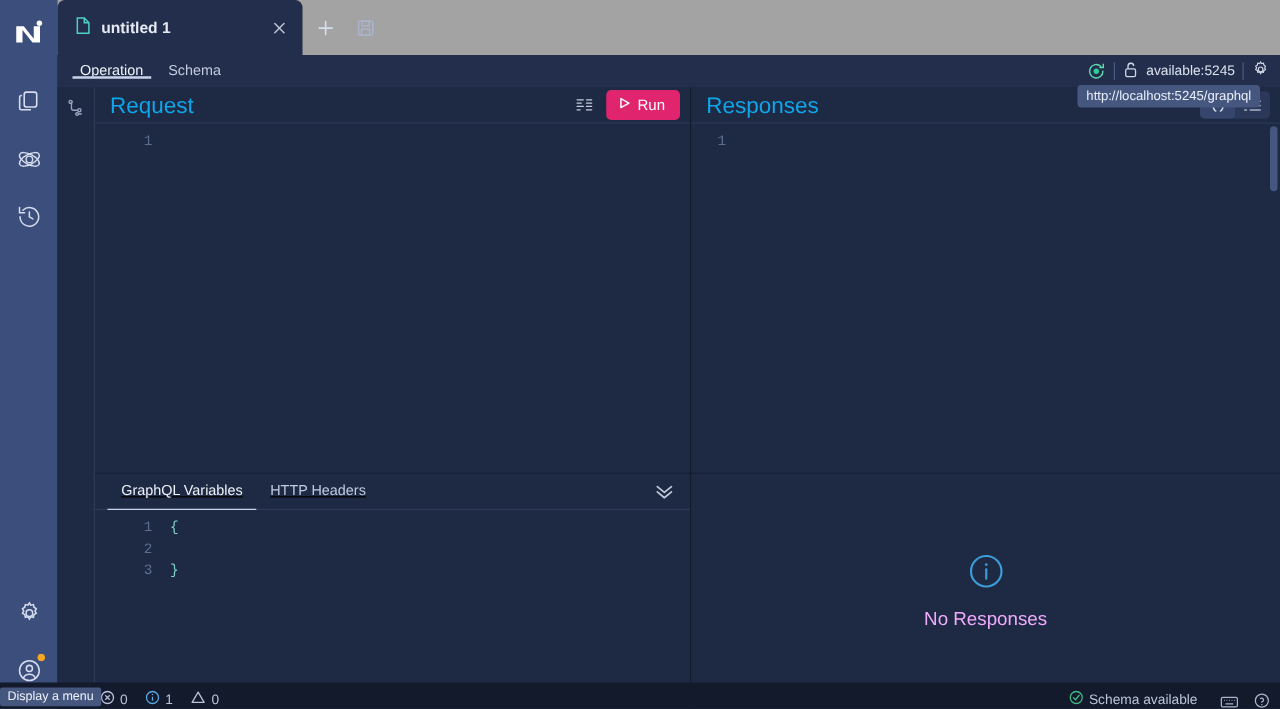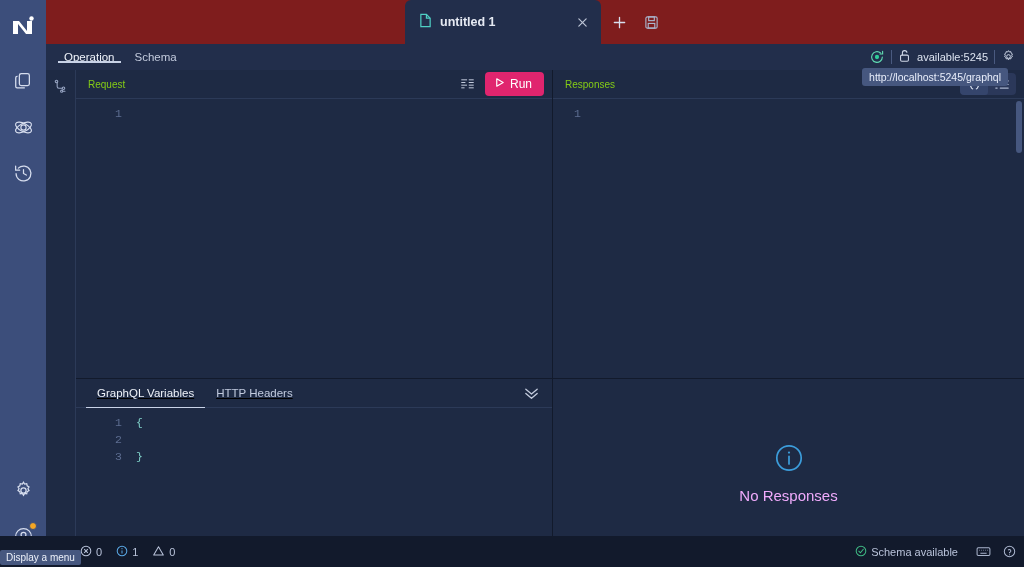--- a/index.html
+++ b/index.html
@@ -31,24 +31,23 @@
     position: absolute; top: 3px; right: 3px;
     width: 8px; height: 8px; border-radius: 50%;
     background: #f5a623; border: 1px solid #3c4e7b;
   }
 
   
   .main { flex: 1 1 auto; display: flex; flex-direction: column; min-width: 0; }
 
   
   .tabstrip {
-    height: 44px; background: #7f1d1d;
+    height: 44px; background: #a3a3a3;
     display: flex; align-items: flex-end; padding-left: 0;
     flex: 0 0 44px;
-    justify-content: center;
   }
   .doc-tab {
     height: 44px; min-width: 196px;
     background: #222e4b;
     display: flex; align-items: center; gap: 8px;
     padding: 0 10px 0 14px;
     border-top-left-radius: 6px; border-top-right-radius: 6px;
     color: #e6eaf3; font-size: 12.5px; font-weight: bold;
   }
   .doc-tab .label { flex: 1 1 auto; }
@@ -106,21 +105,21 @@
   .pane { display: flex; flex-direction: column; min-height: 0; }
   .pane-top { flex: 1 1 auto; }
   .pane-bottom { flex: 0 0 189px; border-top: 1px solid #121a2c; }
 
   .pane-head {
     height: 29px; flex: 0 0 29px;
     display: flex; align-items: center; padding: 0 8px 0 12px;
     background: #1e2a44; border-bottom: 1px solid #2c3a58;
     position: relative;
   }
-  .pane-title { font-size: 10px; color: #84cc16; }
+  .pane-title { font-size: 18px; color: #0ea5e9; }
   .head-spacer { flex: 1 1 auto; }
   .icon-btn {
     width: 26px; height: 22px; display:flex; align-items:center; justify-content:center;
     border-radius: 3px;
   }
   .run-btn {
     height: 24px; background: #e0256e; color: #fff;
     border-radius: 4px; display: flex; align-items: center; gap: 5px;
     padding: 0 12px 0 9px; font-size: 12px; margin-left: 4px;
   }
@@ -161,22 +160,22 @@
   .vscroll {
     position: absolute; top: 0; right: 0; width: 10px; height: 100%;
   }
   .vscroll i {
     position:absolute; top: 2px; right: 2px; width: 6px; height: 52px;
     background: #46577f; border-radius: 3px; display:block;
   }
 
   
   .statusbar {
-    height: 31px; flex: 0 0 21px; background: #121a2c;
-    display: flex; align-items: center; padding: 0 8px;
+    height: 21px; flex: 0 0 21px; background: #121a2c;
+    display: flex; align-items: flex-end; padding: 0 8px;
     font-size: 11px; color: #b9c3da; gap: 6px;
     position: relative;
   }
   .status-group { display: flex; align-items: center; gap: 4px; }
   .status-group + .status-group { margin-left: 8px; }
   .status-spacer { flex: 1 1 auto; }
   .menu-tip {
     position: absolute; left: 0; bottom: 2px;
     background: #46577f; color: #edf1fa; font-size: 10px;
     padding: 2px 6px; border-radius: 2px; white-space: nowrap; z-index: 20;

